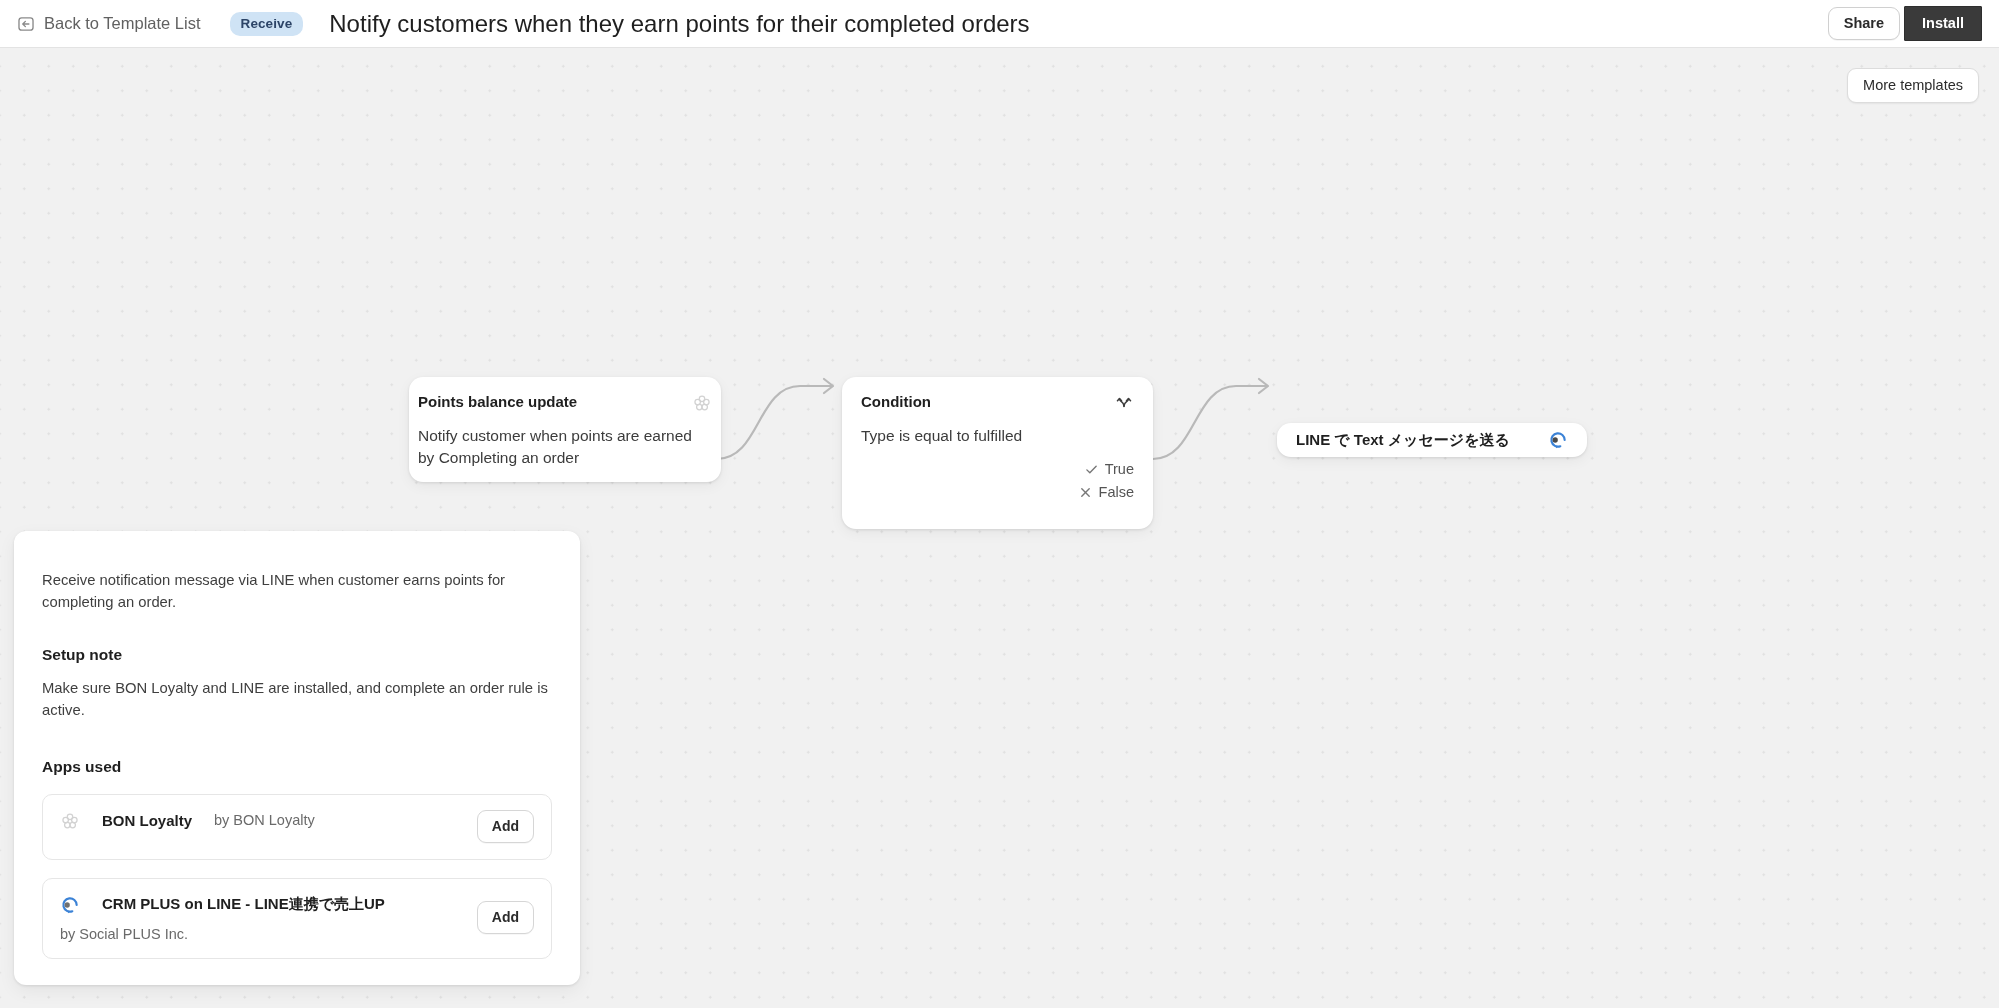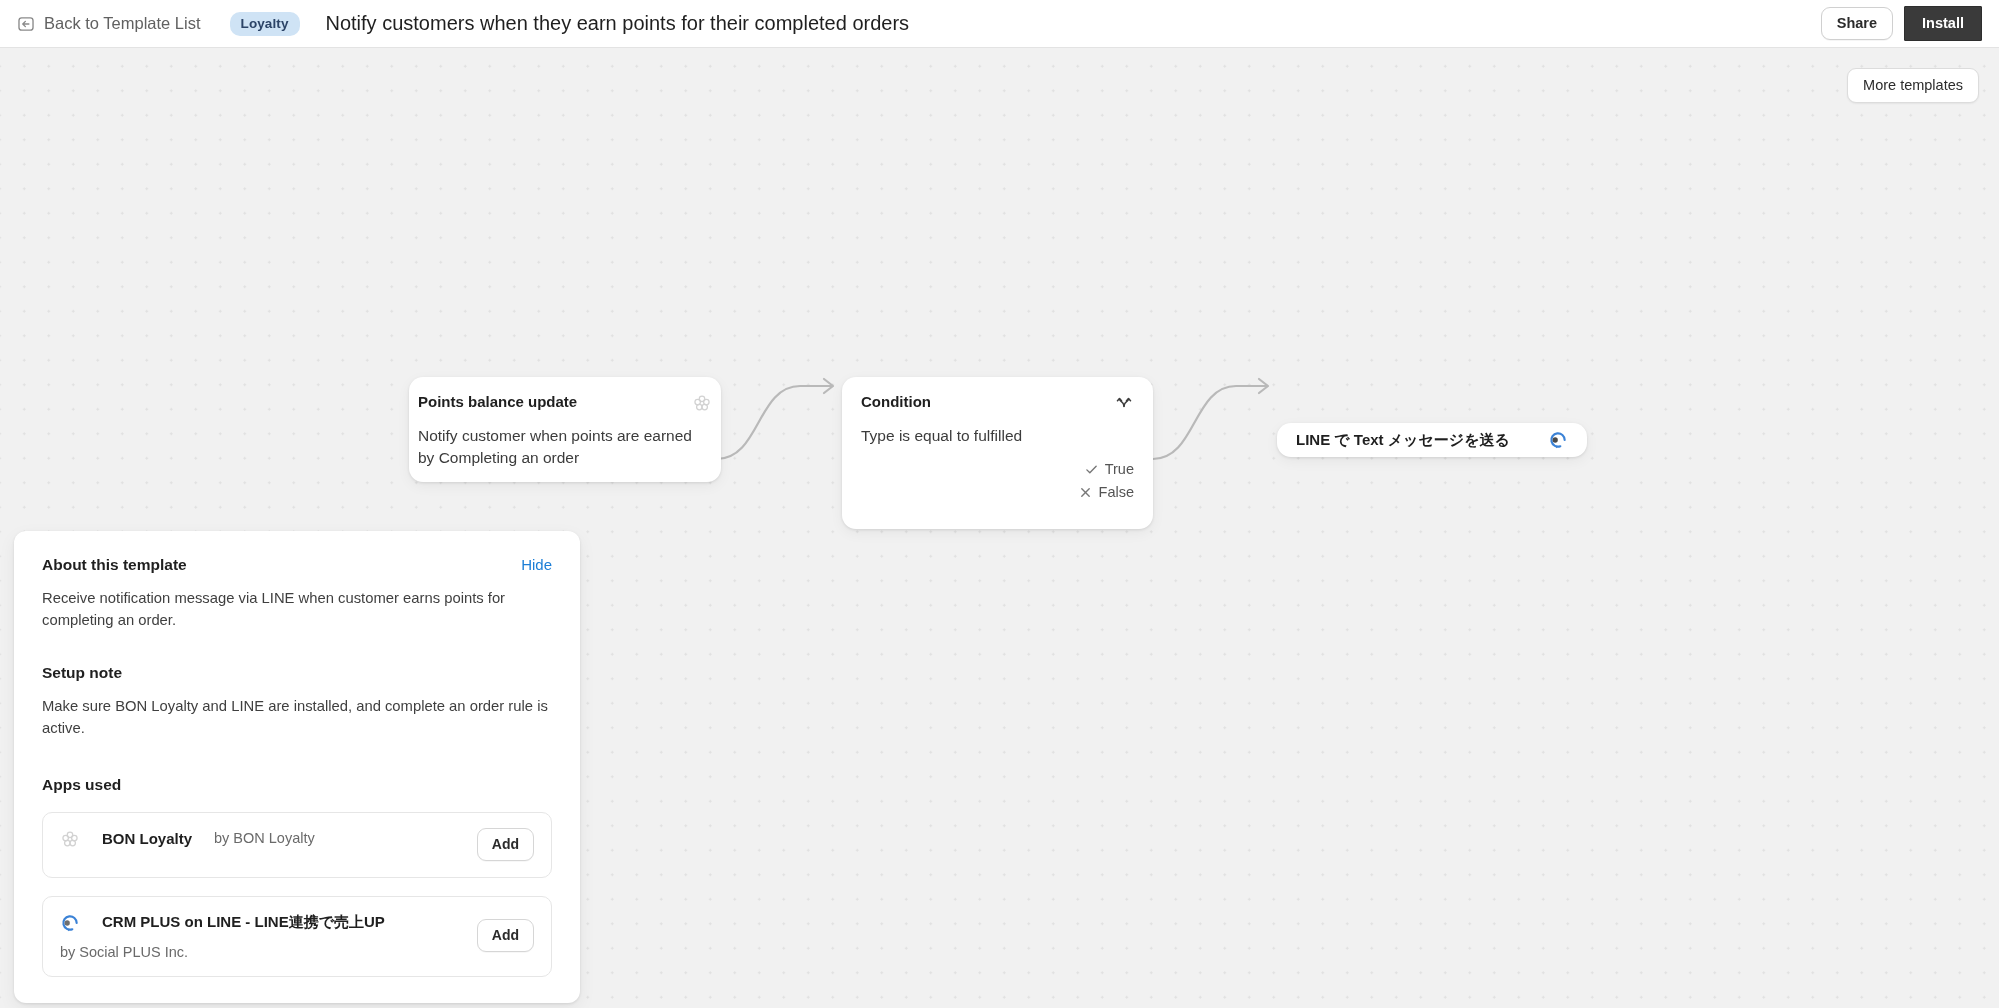--- a/index.html
+++ b/index.html
@@ -41,30 +41,30 @@
     color: #2c4467;
     font-size: 13.5px;
     font-weight: 600;
     padding: 4px 11px 5px;
     border-radius: 10px;
     letter-spacing: .1px;
     white-space: nowrap;
   }
   .doc-title {
     margin-left: 26px;
-    font-size: 20px;
+    font-size: 24px;
     color: #1f1f1f;
     font-weight: 400;
     white-space: nowrap;
   }
   .topbar-right {
     margin-left: auto;
     display: flex;
     align-items: center;
-    gap: 11px;
+    gap: 4px;
     margin-right: 17px;
   }
   .btn-share {
     background: #ffffff;
     border: 1px solid #d0d0d0;
     border-radius: 9px;
     font-size: 14.5px;
     color: #2b2b2b;
     font-weight: 600;
     padding: 7px 15px 8px;
@@ -289,21 +289,21 @@
   <div class="back-link">
     <span>
       <svg class="back-icon" viewBox="0 0 20 20" fill="none">
         <rect x="2.2" y="3.2" width="15.6" height="13.6" rx="3" stroke="#8a8a8a" stroke-width="1.5"></rect>
         <path d="M13.2 10H6.6M9.3 7.1 6.4 10l2.9 2.9" stroke="#8a8a8a" stroke-width="1.5" stroke-linecap="round" stroke-linejoin="round"></path>
       </svg>
     </span>
     <span>Back to Template List</span>
   </div>
 
-  <div class="badge-template">Loyalty</div>
+  <div class="badge-template">Receive</div>
 
   <div class="doc-title">Notify customers when they earn points for their completed orders</div>
 
   <div class="topbar-right">
     <button class="btn-share">Share</button>
     <button class="btn-install">Install</button>
   </div>
 </div>
 
 <div class="canvas">
@@ -376,24 +376,20 @@
       <svg class="node-icon" viewBox="0 0 24 24" fill="none">
         <path d="M20 12a8 8 0 1 0 -5.2 7.5" stroke="#3b82d6" stroke-width="2.6" stroke-linecap="round"></path>
         <path d="M12.8 19.9 9.6 21.9 9.9 18.2z" fill="#3b82d6"></path>
         <circle cx="8.6" cy="12" r="3.2" fill="#4a4a4a"></circle>
       </svg>
     </span>
   </div>
 
   <div class="about-panel">
 
-    <div class="about-head">
-      <div class="about-title">About this template</div>
-      <div class="hide-link">Hide</div>
-    </div>
 
     <div class="about-para">Receive notification message via LINE when customer earns points for completing an order.</div>
 
     <div class="section-title">Setup note</div>
     <div class="about-para">Make sure BON Loyalty and LINE are installed, and complete an order rule is active.</div>
 
     <div class="section-title apps">Apps used</div>
 
     <div class="app-card">
       <div class="app-main">

